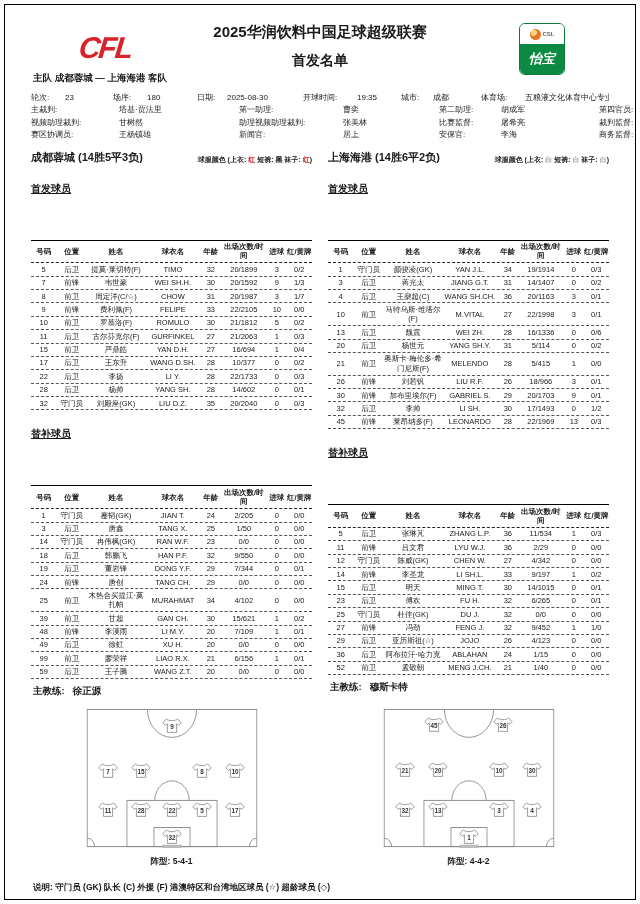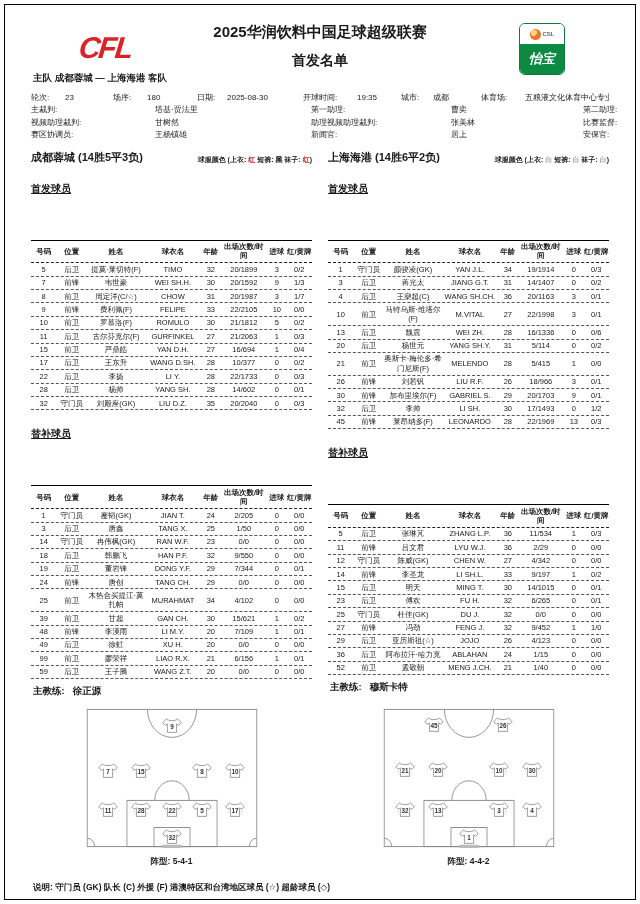--- a/index.html
+++ b/index.html
@@ -23,21 +23,21 @@
   .badge-csl { font-size: 6px; color: #666; font-weight: bold; }
   .badge-bottom { height: 32px; background: #0c8a43; color: #fff; text-align: center;
                   font-size: 13px; font-weight: bold; line-height: 30px; font-style: italic; }
 
   .matchup { font-size: 9.5px; font-weight: bold; margin: 2px 0 6px 2px; }
 
   
   .info { border-top: 1px solid #fff; margin-bottom: 8px; }
   .info-row { display: grid; font-size: 8px; color: #222; line-height: 1.55; }
   .info-row.r0 { grid-template-columns: 34px 48px 34px 50px 30px 76px 54px 44px 32px 48px 44px 1fr; }
-  .info-row.r1, .info-row.r2, .info-row.r3 { grid-template-columns: 88px 120px 104px 96px 62px 98px 62px 1fr; gap: 36px; }
+  .info-row.r1, .info-row.r2, .info-row.r3 { grid-template-columns: 88px 120px 104px 96px 62px 98px 62px 1fr; }
   .info-row span { white-space: nowrap; overflow: hidden; }
 
   
   .teams { display: grid; grid-template-columns: 1fr 1fr; column-gap: 16px; }
   .team-main { min-width: 0; }
   .tname-row { display: flex; align-items: flex-end; margin-bottom: 3px; }
   .team-name { font-size: 11px; font-weight: bold; white-space: nowrap; }
   .kit { font-size: 7px; font-weight: bold; margin-left: auto; white-space: nowrap; color: #222; }
   .sec-title { font-size: 10px; font-weight: bold; margin: 17px 0 2px 0; text-decoration: underline; }
 

